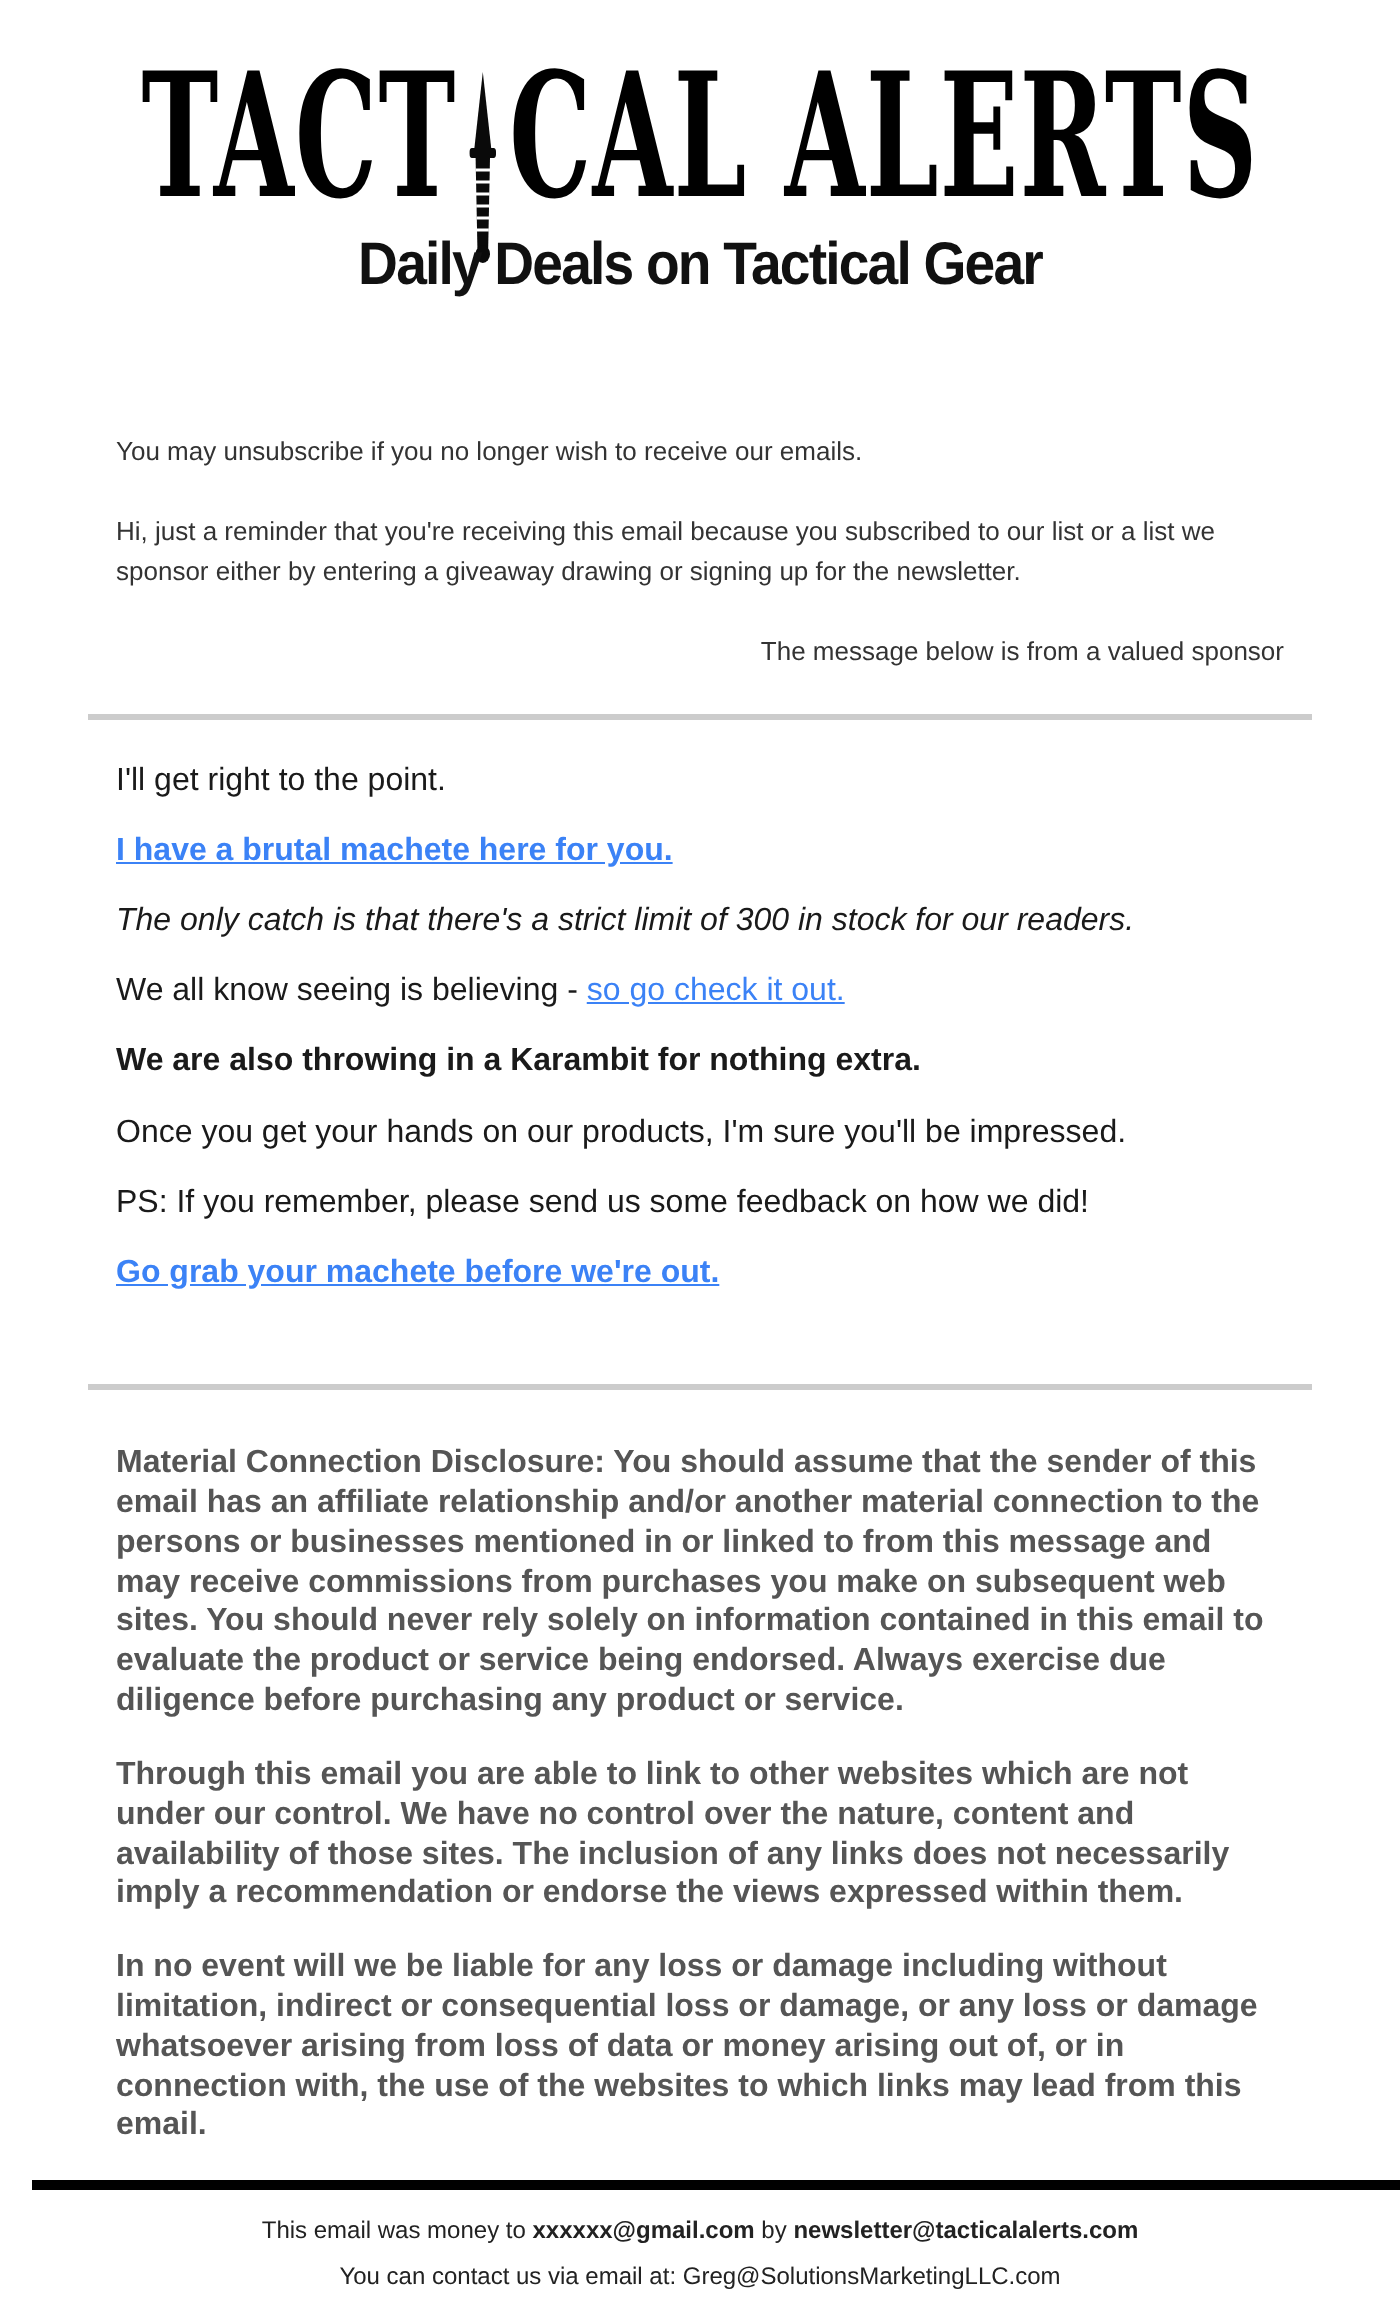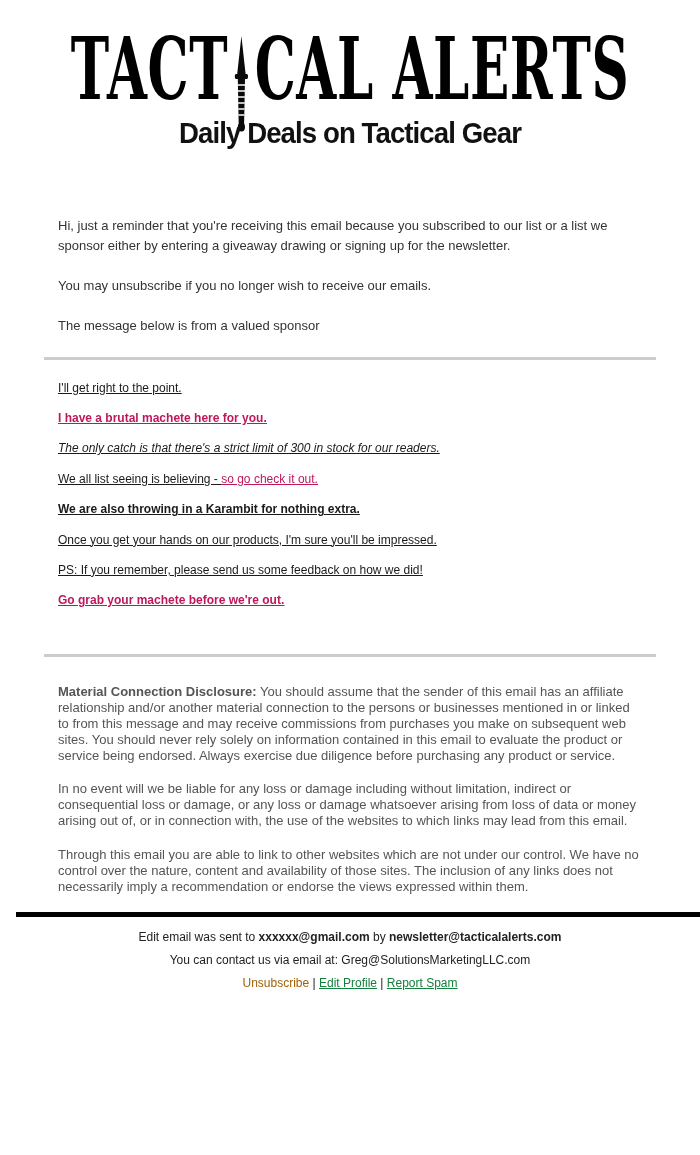--- a/index.html
+++ b/index.html
@@ -56,50 +56,50 @@
 
   
   .intro { padding-top: 28px; }
   .intro p {
     font-size: 13px;
     color: #333;
     line-height: 1.55;
     margin: 0 0 20px;
     padding: 0 14px;
   }
-  .center { text-align: left; }
+  .center { text-align: right; }
 
   
   .divider {
     height: 3px;
     background: #cccccc;
     border: 0;
     margin: 14px 0 0;
   }
 
   
   .body-copy { padding: 21px 14px 16px; }
   .body-copy p {
-    font-size: 12px;
+    font-size: 16px;
     color: #1a1a1a;
     line-height: 1.2;
     margin: 0 0 16px;
-    text-decoration: underline;
   }
   .bold { font-weight: bold; }
   .italic { font-style: italic; }
-  a.link { color: #be185d; text-decoration: underline; cursor: pointer; }
+  a.link { color: #3b82f6; text-decoration: underline; cursor: pointer; }
 
   
   .disclosure { padding: 27px 14px 0; }
   .disclosure p {
-    font-size: 13px;
+    font-size: 16px;
     color: #555555;
     line-height: 1.24;
     margin: 0 0 17px;
+    font-weight: bold;
   }
   .disclosure strong { color: #555555; }
 
   
   .black-bar {
     width: 700px;
     height: 5px;
     background: #000000;
     margin-top: 2px;
   }
@@ -140,60 +140,60 @@
             </g>
             <ellipse cx="18" cy="91" rx="6" ry="4.5" fill="#0a0a0a"></ellipse>
           </svg>
         </span>
         <span class="logo-word">CAL ALERTS</span>
       </div>
       <div class="logo-subtitle">Daily Deals on Tactical Gear</div>
     </header>
 
     <section class="intro">
+      <p>You may unsubscribe if you no longer wish to receive our emails.</p>
       <p>Hi, just a reminder that you're receiving this email because you subscribed to our list or a list we sponsor either by entering a giveaway drawing or signing up for the newsletter.</p>
-      <p>You may unsubscribe if you no longer wish to receive our emails.</p>
       <p class="center">The message below is from a valued sponsor</p>
     </section>
 
     <hr class="divider">
 
     <section class="body-copy">
       <p>I'll get right to the point.</p>
       <p>
         <a class="link bold" href="#">I have a brutal machete here for you.</a>
       </p>
       <p class="italic">The only catch is that there's a strict limit of 300 in stock for our readers.</p>
       <p>
-        <span>We all list seeing is believing - </span><a class="link" href="#">so go check it out.</a>
+        <span>We all know seeing is believing - </span><a class="link" href="#">so go check it out.</a>
       </p>
       <p class="bold">We are also throwing in a Karambit for nothing extra.</p>
       <p>Once you get your hands on our products, I'm sure you'll be impressed.</p>
       <p>PS: If you remember, please send us some feedback on how we did!</p>
       <p>
         <a class="link bold" href="#">Go grab your machete before we're out.</a>
       </p>
     </section>
 
     <hr class="divider">
 
     <section class="disclosure">
       <p>
         <strong>Material Connection Disclosure:</strong><span> You should assume that the sender of this email has an affiliate relationship and/or another material connection to the persons or businesses mentioned in or linked to from this message and may receive commissions from purchases you make on subsequent web sites. You should never rely solely on information contained in this email to evaluate the product or service being endorsed. Always exercise due diligence before purchasing any product or service.</span>
       </p>
+      <p>Through this email you are able to link to other websites which are not under our control. We have no control over the nature, content and availability of those sites. The inclusion of any links does not necessarily imply a recommendation or endorse the views expressed within them.</p>
       <p>In no event will we be liable for any loss or damage including without limitation, indirect or consequential loss or damage, or any loss or damage whatsoever arising from loss of data or money arising out of, or in connection with, the use of the websites to which links may lead from this email.</p>
-      <p>Through this email you are able to link to other websites which are not under our control. We have no control over the nature, content and availability of those sites. The inclusion of any links does not necessarily imply a recommendation or endorse the views expressed within them.</p>
     </section>
   </div>
 
   <div class="black-bar"></div>
 
   <footer class="footer">
     <p class="fline">
-      <span>Edit email was sent to </span><strong>xxxxxx@gmail.com</strong><span> by </span><strong>newsletter@tacticalalerts.com</strong>
+      <span>This email was money to </span><strong>xxxxxx@gmail.com</strong><span> by </span><strong>newsletter@tacticalalerts.com</strong>
     </p>
     <p class="fline">You can contact us via email at: Greg@SolutionsMarketingLLC.com</p>
     <p class="fline">
       <a class="plain-link" href="#">Unsubscribe</a>
       <span class="sep">|</span>
       <a class="u-link" href="#">Edit Profile</a>
       <span class="sep">|</span>
       <a class="u-link" href="#">Report Spam</a>
     </p>
 

